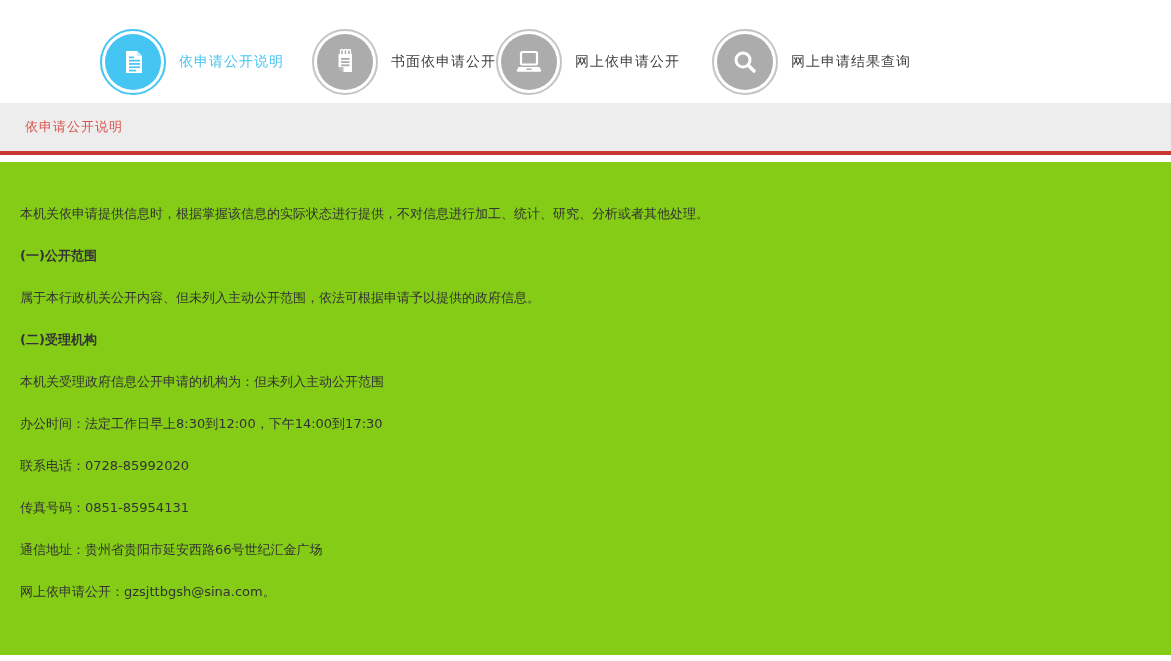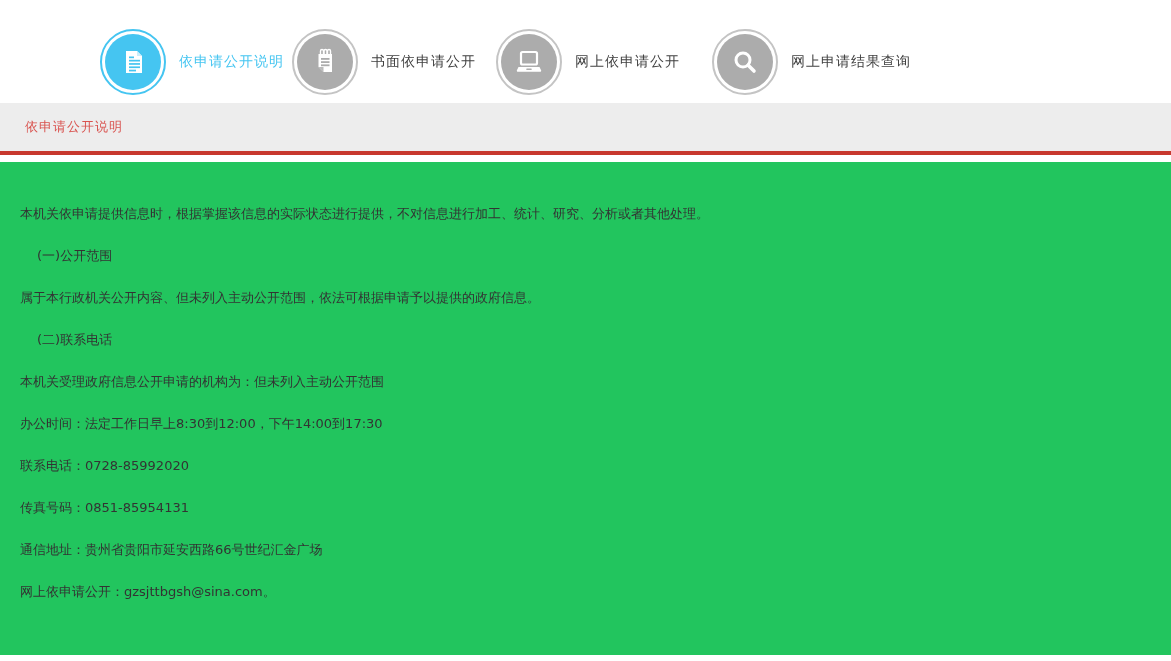--- a/index.html
+++ b/index.html
@@ -66,30 +66,30 @@
   .red-divider {
     width: 100%; height: 4px;
     background: #c7382e;
   }
   .white-gap { width: 100%; height: 7px; background: #ffffff; }
 
   
   .content {
     box-sizing: border-box;
     width: 100%; height: 493px;
-    background: #22c55e;
+    background: #84cc16;
     padding: 45px 20px 0 20px;
     color: #333333;
   }
   .content p {
     margin: 0 0 28px 0;
     font-size: 13px;
     line-height: 14px;
   }
-  .content p.bold { font-weight: normal; margin-left: 17px; }
+  .content p.bold { font-weight: bold; }
   .bottom-strip { width: 100%; height: 6px; background: #ffffff; }
 </style>
 </head>
 <body>
 
 <div class="page">
 
   <div class="stepper">
 
     <div class="step active" style="left:100px">
@@ -102,21 +102,21 @@
             <rect x="12" y="13.8" width="11" height="1.7" fill="#45c5f1"></rect>
             <rect x="12" y="17.1" width="11" height="1.7" fill="#45c5f1"></rect>
             <rect x="12" y="20.4" width="11" height="1.7" fill="#45c5f1"></rect>
             <rect x="12" y="23.7" width="7" height="1.7" fill="#45c5f1"></rect>
           </svg>
         </span>
       </span>
       <span class="step-label">依申请公开说明</span>
     </div>
 
-    <div class="step" style="left:292px">
+    <div class="step" style="left:312px">
       <span class="circle">
         <span class="circle-inner">
           <svg width="32" height="32" viewBox="0 0 32 32">
             <path d="M9.5 8 h13.5 v18 H14.5 l-5 -5 z" fill="#ffffff"></path>
             <path d="M9.5 21 l5 5 v-5 z" fill="#b9b9b9"></path>
             <rect x="11.5" y="3.5" width="3" height="6" rx="1.5" fill="none" stroke="#ffffff" stroke-width="1.4"></rect>
             <rect x="15" y="3.5" width="3" height="6" rx="1.5" fill="none" stroke="#ffffff" stroke-width="1.4"></rect>
             <rect x="18.5" y="3.5" width="3" height="6" rx="1.5" fill="none" stroke="#ffffff" stroke-width="1.4"></rect>
             <rect x="12" y="12" width="8.5" height="1.8" fill="#acacac"></rect>
             <rect x="12" y="15.2" width="8.5" height="1.8" fill="#acacac"></rect>
@@ -157,21 +157,21 @@
   <div class="breadcrumb-bar">
     <span class="breadcrumb-title">依申请公开说明</span>
   </div>
   <div class="red-divider"></div>
   <div class="white-gap"></div>
 
   <div class="content">
     <p>本机关依申请提供信息时，根据掌握该信息的实际状态进行提供，不对信息进行加工、统计、研究、分析或者其他处理。</p>
     <p class="bold">(一)公开范围</p>
     <p>属于本行政机关公开内容、但未列入主动公开范围，依法可根据申请予以提供的政府信息。</p>
-    <p class="bold">(二)联系电话</p>
+    <p class="bold">(二)受理机构</p>
     <p>本机关受理政府信息公开申请的机构为：但未列入主动公开范围</p>
     <p>办公时间：法定工作日早上8:30到12:00，下午14:00到17:30</p>
     <p>联系电话：0728-85992020</p>
     <p>传真号码：0851-85954131</p>
     <p>通信地址：贵州省贵阳市延安西路66号世纪汇金广场</p>
     <p>网上依申请公开：gzsjttbgsh@sina.com。</p>
   </div>
 
   <div class="bottom-strip"></div>
 

